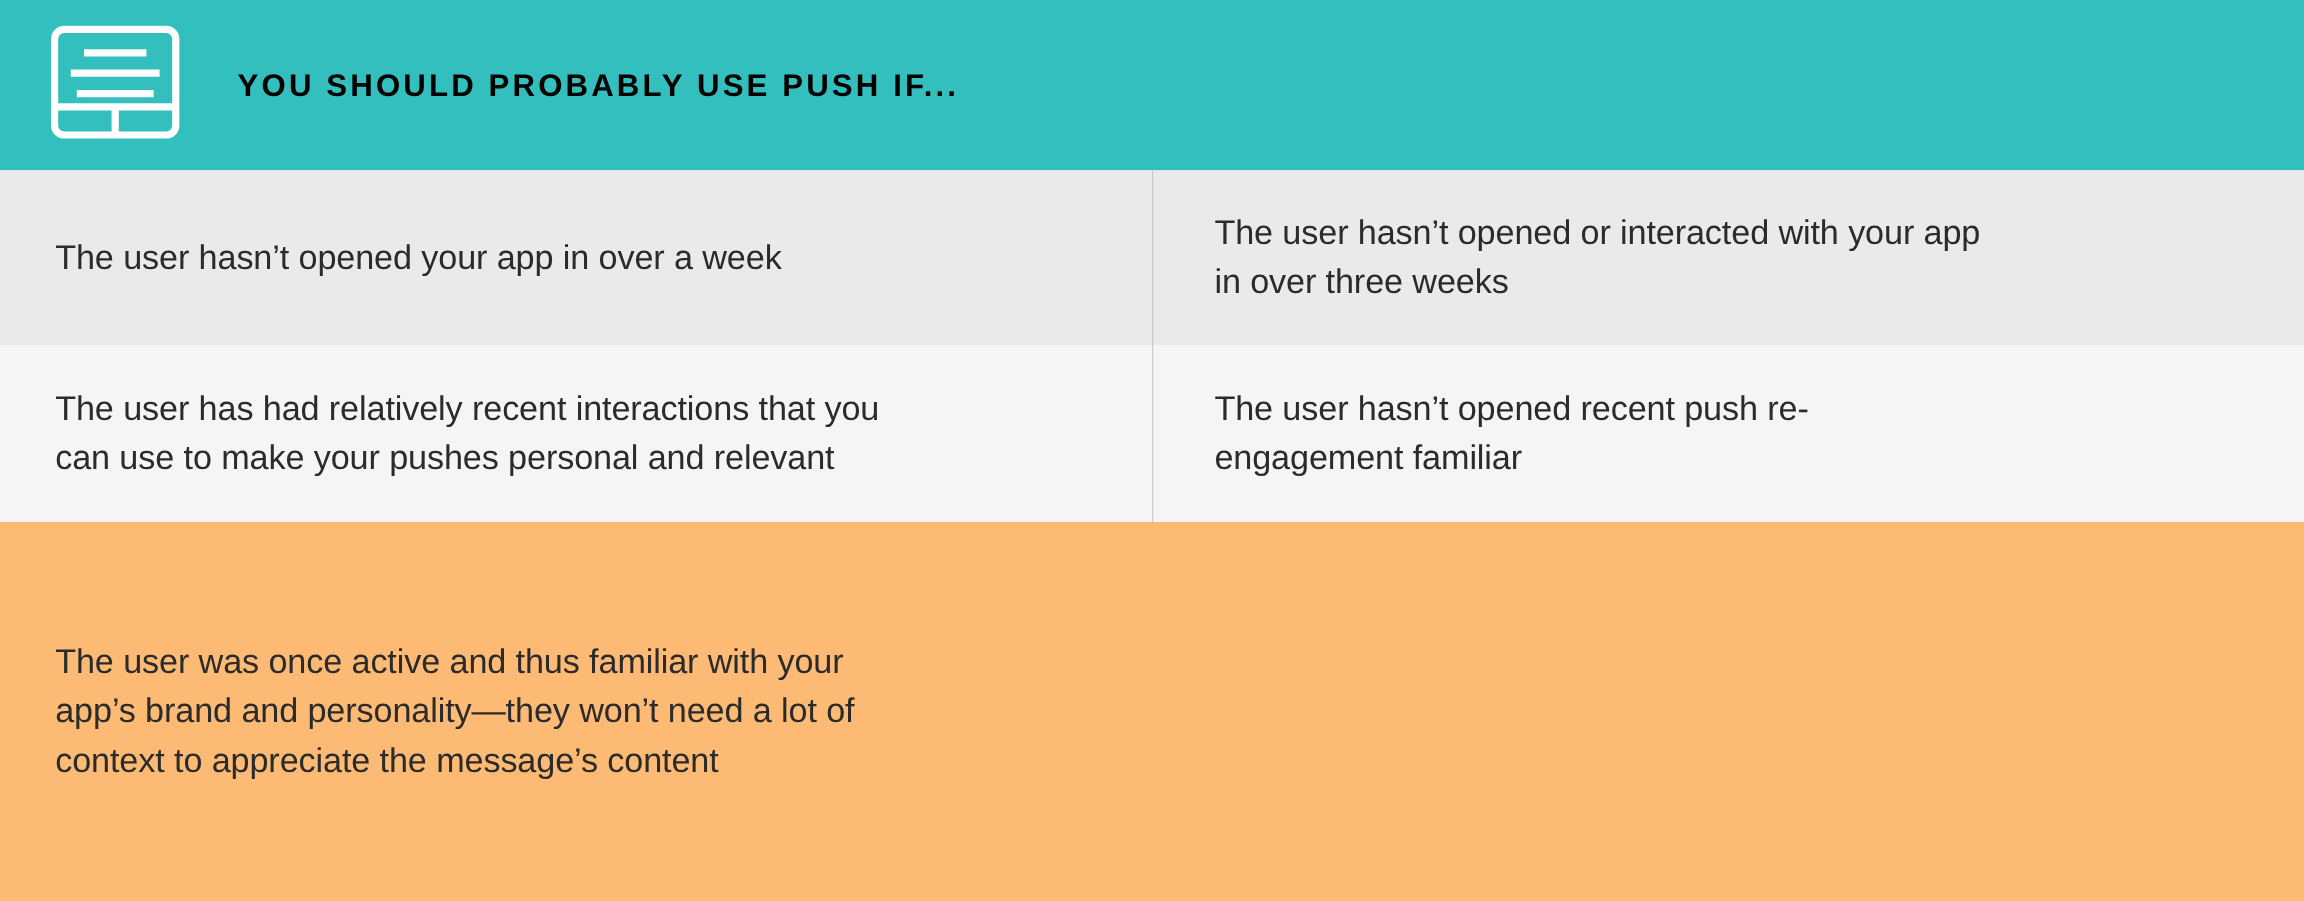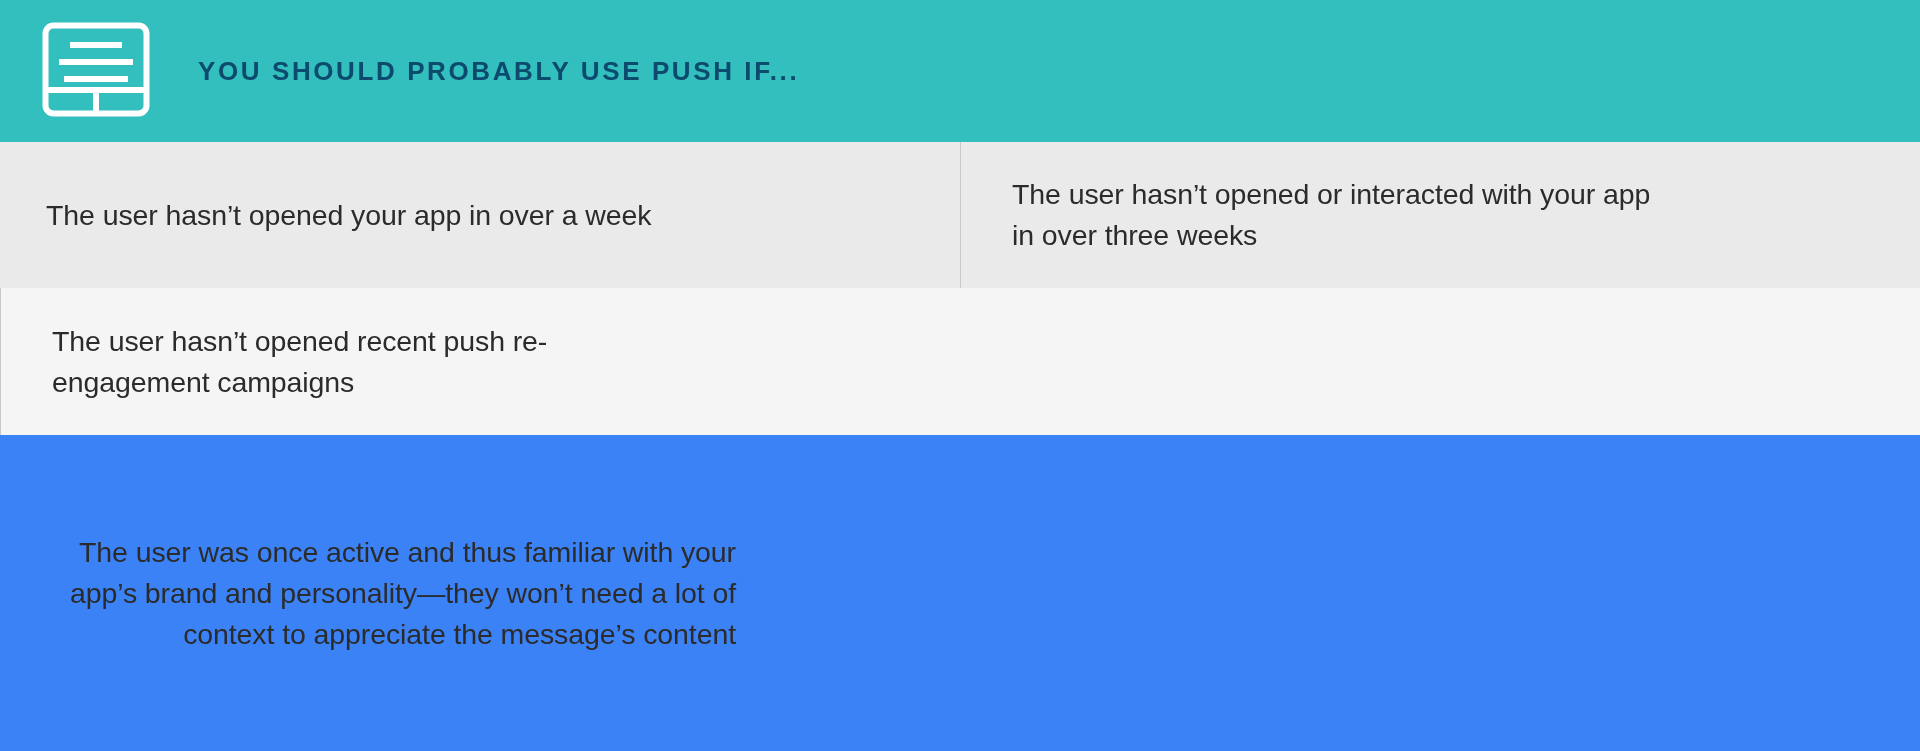--- a/index.html
+++ b/index.html
@@ -54,21 +54,21 @@
     height: 142px;
     background: #ffffff;
   }
 
   .header-icon {
     flex: 0 0 auto;
     display: block;
   }
 
   .header-title {
-    color: #0c4a6e;
+    color: #000000;
     font-size: 26px;
     font-weight: 700;
     letter-spacing: 2.6px;
     white-space: nowrap;
     font-family: "Liberation Sans", "DejaVu Sans", sans-serif;
     text-transform: uppercase;
   }
   .header-cell.left .header-title {
     margin-left: 48px;
   }
@@ -85,21 +85,21 @@
     height: 609px;
   }
   .row {
     display: flex;
     width: 1920px;
     box-sizing: border-box;
     position: relative;
   }
   .row.r0 { height: 146px; background: #eaeaea; }
   .row.r1 { height: 147px; background: #f5f5f5; }
-  .row.r2 { height: 316px; background: #3b82f6; text-align: right; }
+  .row.r2 { height: 316px; background: #fdba74; }
 
   .cell {
     width: 50%;
     box-sizing: border-box;
     display: flex;
     align-items: center;
     position: relative;
   }
   .cell.left  { padding: 0 60px 0 46px; }
   .cell.right { padding: 0 60px 0 52px; }
@@ -160,22 +160,25 @@
     <div class="row r0">
       <div class="cell left">
         <div class="cell-text">The user hasn’t opened your app in over a week</div>
       </div>
       <div class="cell right">
         <div class="cell-text">The user hasn’t opened or interacted with your app in over three weeks</div>
       </div>
     </div>
 
     <div class="row r1">
+      <div class="cell left">
+        <div class="cell-text">The user has had relatively recent interactions that you can use to make your pushes personal and relevant</div>
+      </div>
       <div class="cell right">
-        <div class="cell-text">The user hasn’t opened recent push re-engagement campaigns</div>
+        <div class="cell-text">The user hasn’t opened recent push re-engagement familiar</div>
       </div>
     </div>
 
     <div class="row r2">
       <div class="cell left">
         <div class="cell-text">The user was once active and thus familiar with your app’s brand and personality—they won’t need a lot of context to appreciate the message’s content</div>
       </div>
     </div>
 
   </div>

